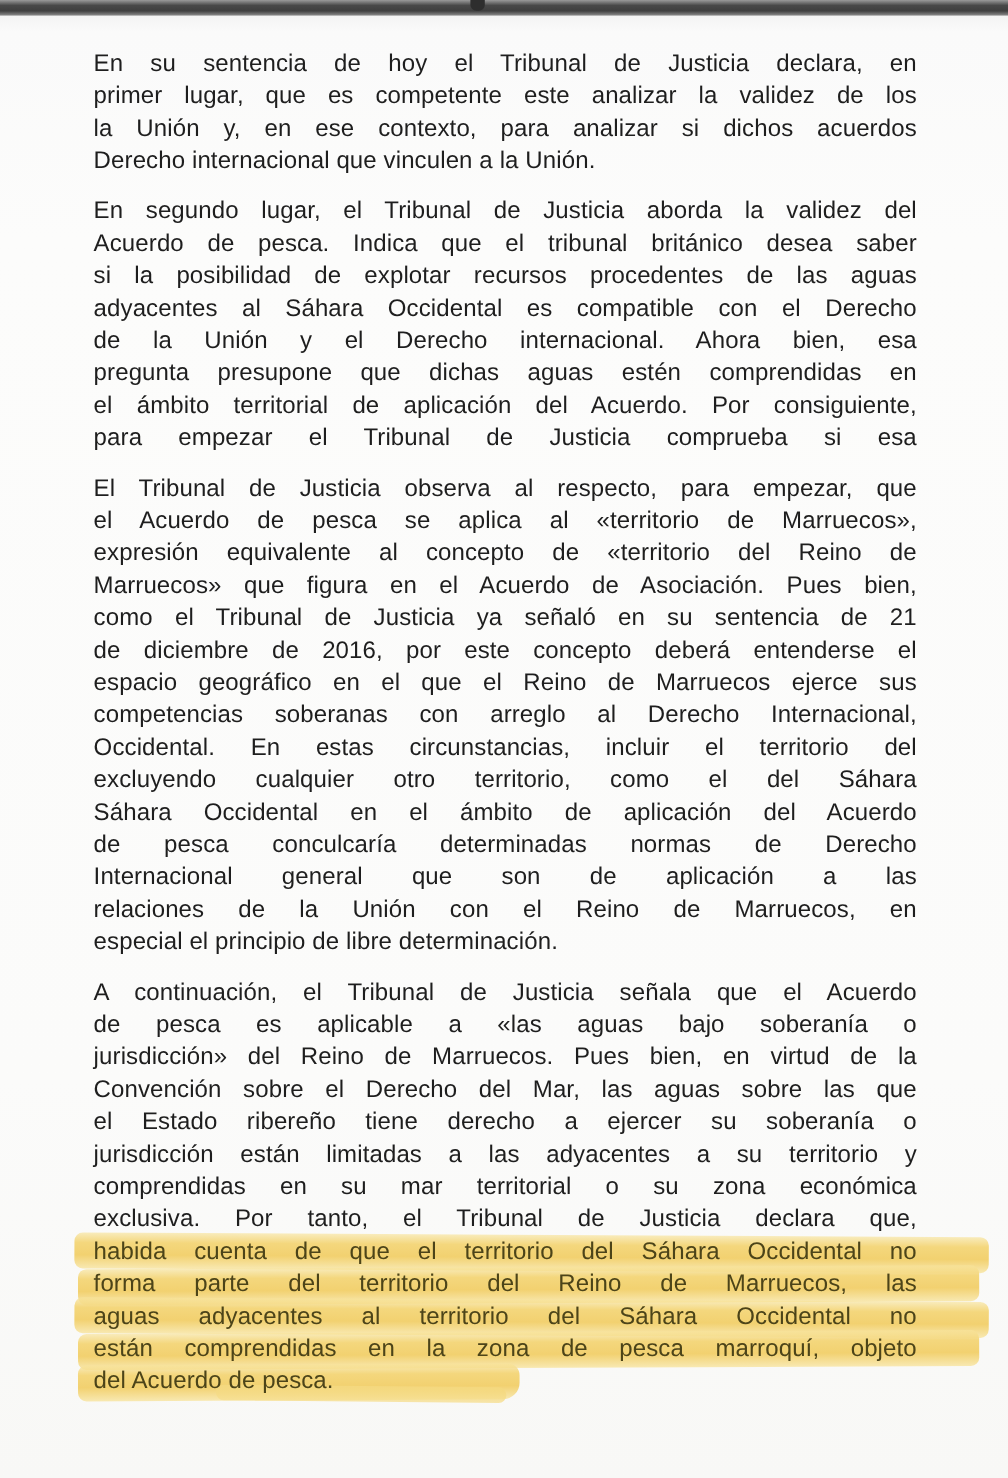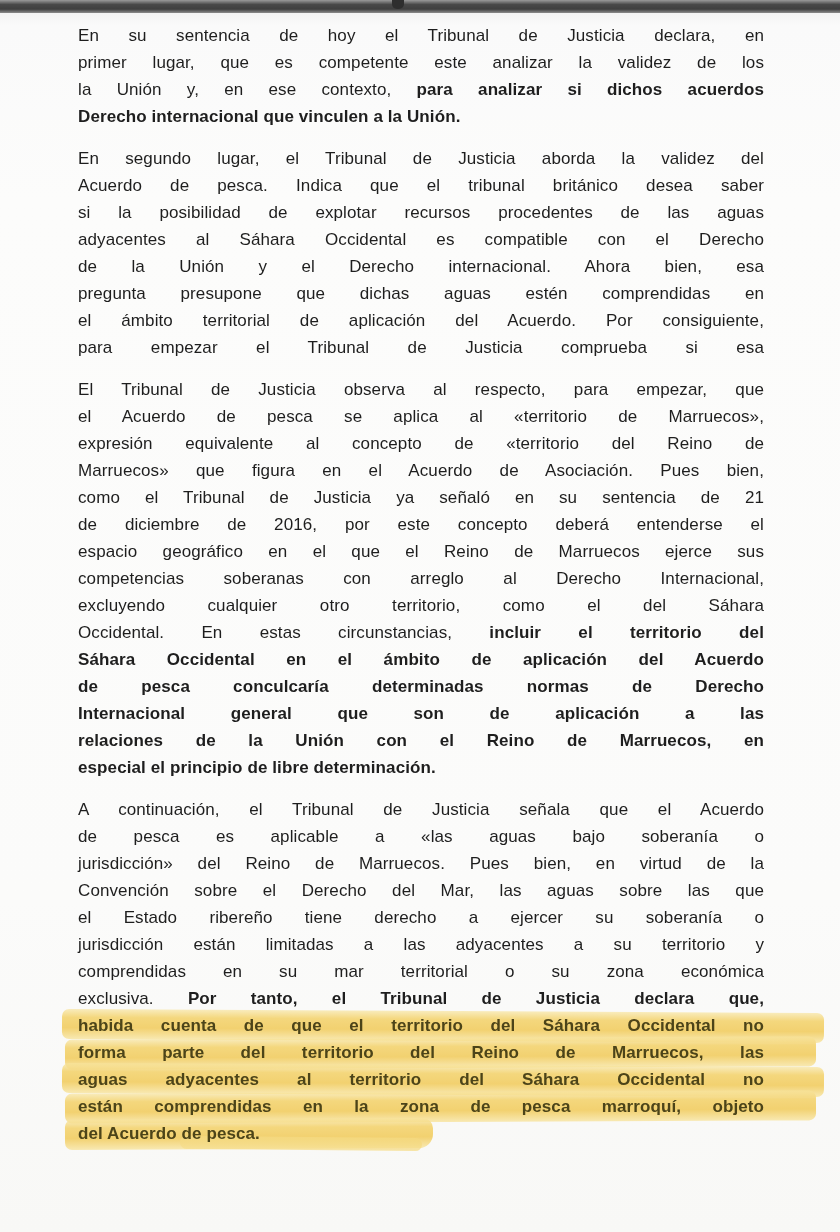--- a/index.html
+++ b/index.html
@@ -24,44 +24,44 @@
   }
   .top-notch {
     position: absolute;
     top: 0; left: 392px;
     width: 12px; height: 9px;
     background: #2e2e2e;
     border-radius: 0 0 5px 5px;
   }
   .doc-body {
     position: absolute;
-    top: 22px;
+    top: 40px;
     left: 78px;
     width: 686px;
     color: #1e1e1e;
-    font-size: 17px;
+    font-size: 20px;
     line-height: 27px;
     letter-spacing: 0.1px;
   }
   .paragraph { margin: 0 0 15px 0; }
   .paragraph:last-child { margin-bottom: 16px; }
   .line {
     position: relative;
     text-align: justify;
     text-align-last: justify;
     max-height: 27px;
     overflow: visible;
     white-space: nowrap;
   }
   .line-last {
     text-align: center;
     text-align-last: left;
   }
   .run { font-weight: 400; }
-  .bold { font-weight: 700; }
+  .bold { font-weight: 400; }
 
   
   .hl { color: #4c4419; z-index: 0; }
   .hl::before {
     content: "";
     position: absolute;
     left: -13px;
     right: -57px;
     top: -1px;
     bottom: -2px;
@@ -117,22 +117,22 @@
       </div>
       <div class="paragraph">
         <div class="line"><span class="run">El Tribunal de Justicia observa al respecto, para empezar, que</span></div>
         <div class="line"><span class="run">el Acuerdo de pesca se aplica al «territorio de Marruecos»,</span></div>
         <div class="line"><span class="run">expresión equivalente al concepto de «territorio del Reino de</span></div>
         <div class="line"><span class="run">Marruecos» que figura en el Acuerdo de Asociación. Pues bien,</span></div>
         <div class="line"><span class="run">como el Tribunal de Justicia ya señaló en su sentencia de 21</span></div>
         <div class="line"><span class="run">de diciembre de 2016, por este concepto deberá entenderse el</span></div>
         <div class="line"><span class="run">espacio geográfico en el que el Reino de Marruecos ejerce sus</span></div>
         <div class="line"><span class="run">competencias soberanas con arreglo al Derecho Internacional,</span></div>
+        <div class="line"><span class="run">Occidental. En estas circunstancias, </span><span class="run bold">incluir el territorio del</span></div>
         <div class="line"><span class="run">excluyendo cualquier otro territorio, como el del Sáhara</span></div>
-        <div class="line"><span class="run">Occidental. En estas circunstancias, </span><span class="run bold">incluir el territorio del</span></div>
         <div class="line"><span class="run bold">Sáhara Occidental en el ámbito de aplicación del Acuerdo</span></div>
         <div class="line"><span class="run bold">de pesca conculcaría determinadas normas de Derecho</span></div>
         <div class="line"><span class="run bold">Internacional general que son de aplicación a las</span></div>
         <div class="line"><span class="run bold">relaciones de la Unión con el Reino de Marruecos, en</span></div>
         <div class="line line-last"><span class="run bold">especial el principio de libre determinación.</span></div>
       </div>
       <div class="paragraph">
         <div class="line"><span class="run">A continuación, el Tribunal de Justicia señala que el Acuerdo</span></div>
         <div class="line"><span class="run">de pesca es aplicable a «las aguas bajo soberanía o</span></div>
         <div class="line"><span class="run">jurisdicción» del Reino de Marruecos. Pues bien, en virtud de la</span></div>

